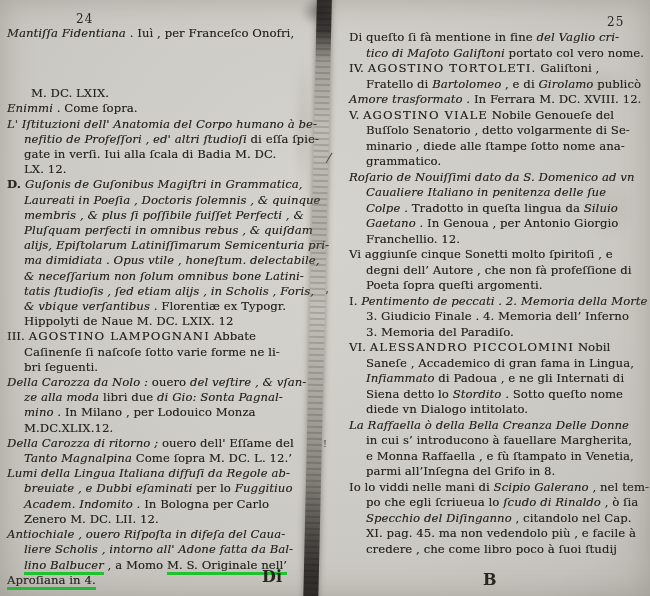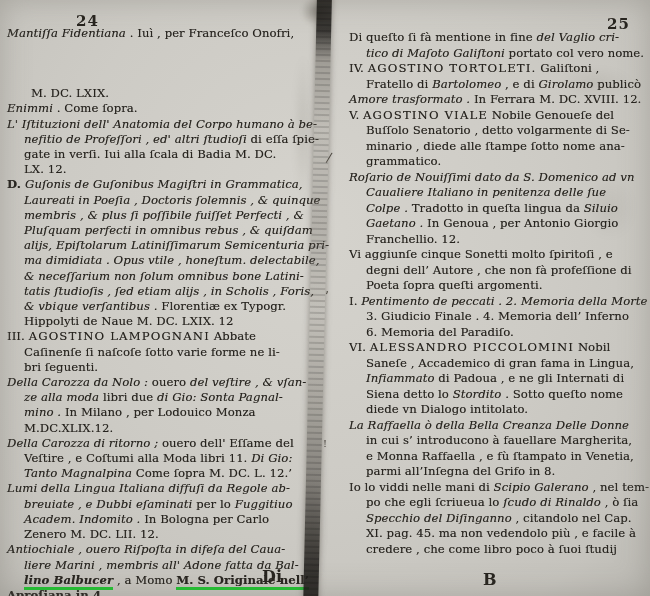--- a/index.html
+++ b/index.html
@@ -19,22 +19,22 @@
   .col-right{left:349px;top:30px;width:308px;}
   .line{font-size:11.6px;line-height:15.2px;white-space:nowrap;letter-spacing:.1px;
         text-shadow:.2px .2px 0 rgba(38,35,30,.45);}
   .col-right .line{line-height:15.5px;}
   .ind-0{margin-left:0;}
   .ind-1{margin-left:17px;}
   .ind-2{margin-left:24px;margin-top:45px;}
   .it{font-style:italic;}
   .bd{font-weight:bold;}
   .caps{letter-spacing:1.2px;}
-  .hl{border-bottom:3px solid var(--green,#1fc42f);font-weight:bold;}
-  .pagenum{position:absolute;z-index:3;font-size:15px;font-weight:bold;letter-spacing:1px;}
+  .hl{border-bottom:3px solid var(--green,#1fc42f);}
+  .pagenum{position:absolute;z-index:3;font-size:12px;font-weight:normal;letter-spacing:1px;}
   .pagenum-left{left:76px;top:12px;}
   .pagenum-right{left:607px;top:15px;}
   .catch,.sig{position:absolute;z-index:3;font-size:16px;font-weight:bold;text-align:center;}
   .catch-left{left:262px;top:567px;}
   .sig-right{left:483px;top:570px;}
   .catch-right{left:578px;top:600px;}
   .gutter{
     position:absolute;left:317px;top:-6px;width:15px;height:610px;z-index:6;
     transform:rotate(1.3deg);transform-origin:top center;border-radius:3px;
     background:linear-gradient(180deg,
@@ -90,28 +90,27 @@
       <div class="line ind-1"><span class="it">&amp; vbique verſantibus . </span><span class="">Florentiæ ex Typogr.</span></div>
       <div class="line ind-1"><span class="">Hippolyti de Naue M. DC. LXIX. 12</span></div>
       <div class="line ind-0"><span class="">III. </span><span class="caps">AGOSTINO LAMPOGNANI</span><span class=""> Abbate</span></div>
       <div class="line ind-1"><span class="">Caſinenſe ſi naſcoſe ſotto varie forme ne li-</span></div>
       <div class="line ind-1"><span class="">bri ſeguenti.</span></div>
       <div class="line ind-0"><span class="it">Della Carozza da Nolo : </span><span class="">ouero </span><span class="it">del veſtire , &amp; vſan-</span></div>
       <div class="line ind-1"><span class="it">ze alla moda </span><span class="">libri due </span><span class="it">di Gio: Sonta Pagnal-</span></div>
       <div class="line ind-1"><span class="it">mino .</span><span class=""> In Milano , per Lodouico Monza</span></div>
       <div class="line ind-1"><span class="">M.DC.XLIX.12.</span></div>
       <div class="line ind-0"><span class="it">Della Carozza di ritorno ;</span><span class=""> ouero dell' Eſſame del</span></div>
-      <div class="line ind-1"><span class="">Veſtire , e Coſtumi alla Moda libri 11. </span><span class="it">Di Gio:</span></div>
       <div class="line ind-1"><span class="it">Tanto Magnalpina </span><span class="">Come ſopra M. DC. L. 12.’</span></div>
       <div class="line ind-0"><span class="it">Lumi della Lingua Italiana diffuſi da Regole ab-</span></div>
       <div class="line ind-1"><span class="it">breuiate , e Dubbi eſaminati </span><span class="">per lo </span><span class="it">Fuggitiuo</span></div>
       <div class="line ind-1"><span class="it">Academ. Indomito .</span><span class=""> In Bologna per Carlo</span></div>
       <div class="line ind-1"><span class="">Zenero M. DC. LII. 12.</span></div>
       <div class="line ind-0"><span class="it">Antiochiale , ouero Riſpoſta in difeſa del Caua-</span></div>
-      <div class="line ind-1"><span class="it">liere Marini , membris all' Adone fatta da Bal-</span></div>
+      <div class="line ind-1"><span class="it">liere Scholis , intorno all' Adone fatta da Bal-</span></div>
       <div class="line ind-1"><span class="it hl">lino Balbucer</span><span class=""> , a Momo </span><span class="hl">M. S. Originale nell’</span></div>
       <div class="line ind-0"><span class="hl">Aproſiana in 4.</span></div>
     </div>
   <div class="col col-right">
       <div class="line ind-0"><span class="">Di queſto ſi fà mentione in fine </span><span class="it">del Vaglio cri-</span></div>
       <div class="line ind-1"><span class="it">tico di Maſoto Galiſtoni </span><span class="">portato col vero nome.</span></div>
       <div class="line ind-0"><span class="">IV. </span><span class="caps">AGOSTINO TORTOLETI.</span><span class=""> Galiſtoni ,</span></div>
       <div class="line ind-1"><span class="">Fratello di </span><span class="it">Bartolomeo</span><span class=""> , e di </span><span class="it">Girolamo</span><span class=""> publicò</span></div>
       <div class="line ind-0"><span class="it">Amore trasformato .</span><span class=""> In Ferrara M. DC. XVIII. 12.</span></div>
       <div class="line ind-0"><span class="">V. </span><span class="caps">AGOSTINO VIALE</span><span class=""> Nobile Genoueſe del</span></div>
@@ -121,21 +120,21 @@
       <div class="line ind-0"><span class="it">Roſario de Nouiſſimi dato da S. Domenico ad vn</span></div>
       <div class="line ind-1"><span class="it">Caualiere Italiano in penitenza delle ſue</span></div>
       <div class="line ind-1"><span class="it">Colpe .</span><span class=""> Tradotto in queſta lingua da </span><span class="it">Siluio</span></div>
       <div class="line ind-1"><span class="it">Gaetano .</span><span class=""> In Genoua , per Antonio Giorgio</span></div>
       <div class="line ind-1"><span class="">Franchellio. 12.</span></div>
       <div class="line ind-0"><span class="">Vi aggiunſe cinque Sonetti molto ſpiritoſi , e</span></div>
       <div class="line ind-1"><span class="">degni dell’ Autore , che non fà profeſſione di</span></div>
       <div class="line ind-1"><span class="">Poeta ſopra queſti argomenti.</span></div>
       <div class="line ind-0"><span class="">I. </span><span class="it">Pentimento de peccati . 2. Memoria della Morte</span></div>
       <div class="line ind-1"><span class="">3. Giudicio Finale . 4. Memoria dell’ Inferno</span></div>
-      <div class="line ind-1"><span class="">6. Memoria del Paradiſo.</span></div>
+      <div class="line ind-1"><span class="">3. Memoria del Paradiſo.</span></div>
       <div class="line ind-0"><span class="">VI. </span><span class="caps">ALESSANDRO PICCOLOMINI</span><span class=""> Nobil</span></div>
       <div class="line ind-1"><span class="">Saneſe , Accademico di gran fama in Lingua,</span></div>
       <div class="line ind-1"><span class="it">Infiammato </span><span class="">di Padoua , e ne gli Internati di</span></div>
       <div class="line ind-1"><span class="">Siena detto lo </span><span class="it">Stordito</span><span class=""> . Sotto queſto nome</span></div>
       <div class="line ind-1"><span class="">diede vn Dialogo intitolato.</span></div>
       <div class="line ind-0"><span class="it">La Raffaella ò della Bella Creanza Delle Donne</span></div>
       <div class="line ind-1"><span class="">in cui s’ introducono à fauellare Margherita,</span></div>
       <div class="line ind-1"><span class="">e Monna Raffaella , e fù ſtampato in Venetia,</span></div>
       <div class="line ind-1"><span class="">parmi all’Inſegna del Grifo in 8.</span></div>
       <div class="line ind-0"><span class="">Io lo viddi nelle mani di </span><span class="it">Scipio Galerano</span><span class=""> , nel tem-</span></div>

